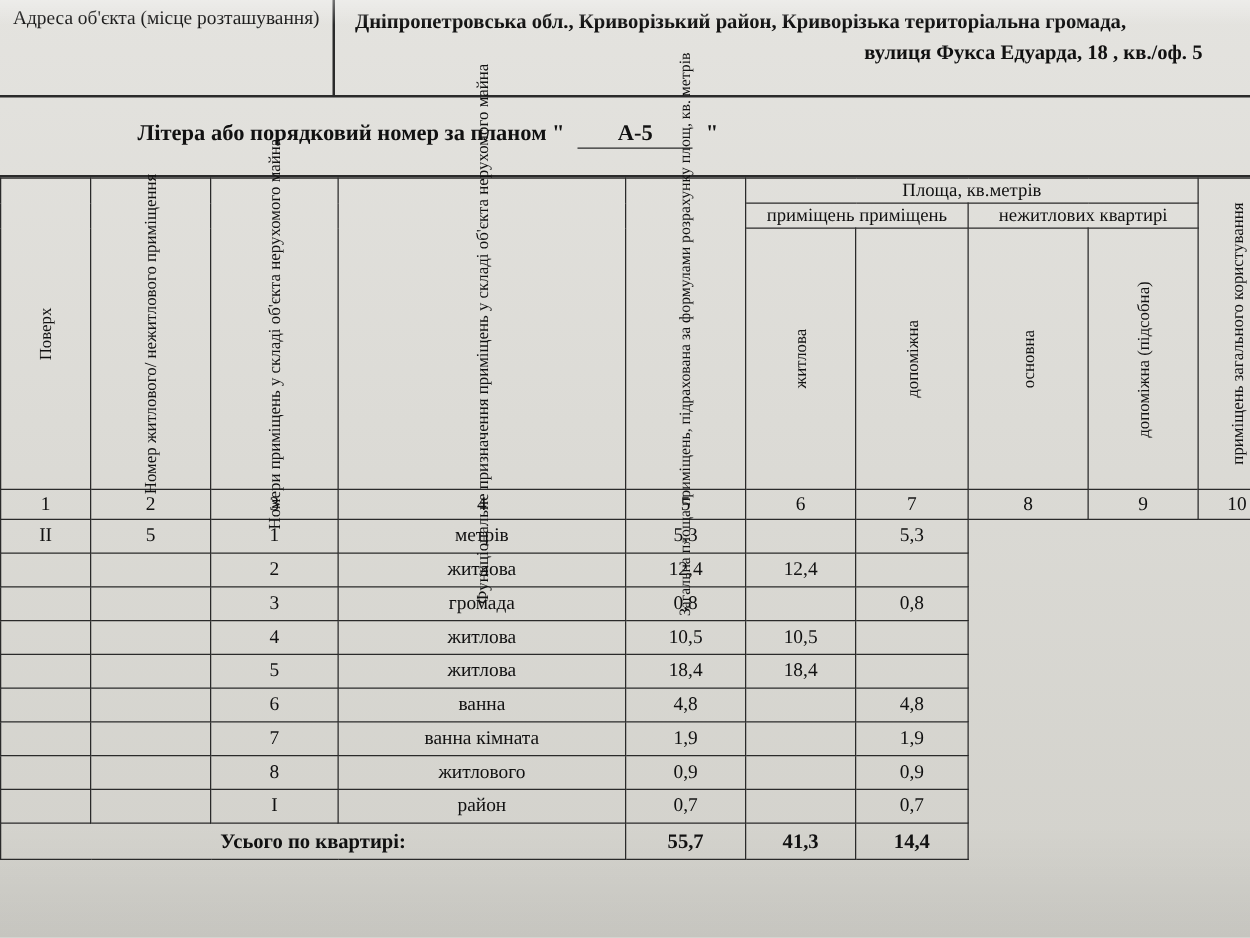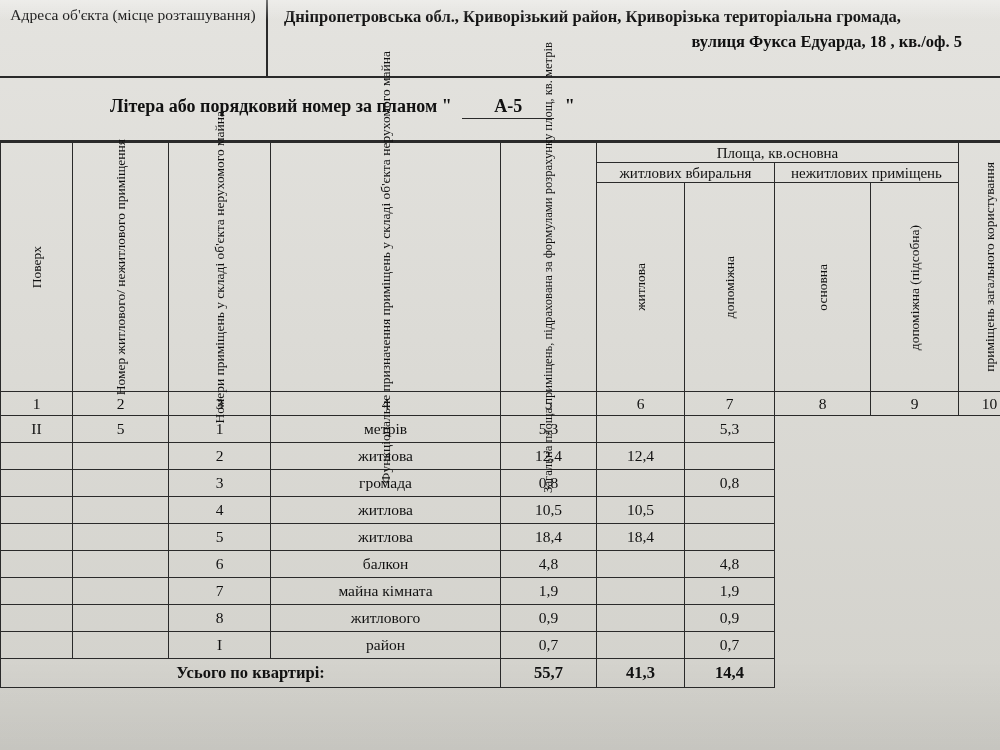--- a/index.html
+++ b/index.html
@@ -221,30 +221,30 @@
         <td rowspan="3">
           <div class="vwrap">
               <div class="vtxt">Функціональне призначення приміщень у складі об'єкта нерухомого майна</div>
             </div>
         </td>
         <td rowspan="3">
           <div class="vwrap">
               <div class="vtxt small">Загальна площа приміщень, підрахована за формулами розрахунку площ, кв. метрів</div>
             </div>
         </td>
-        <td colspan="4" class="hcell">Площа, кв.основна</td>
+        <td colspan="4" class="hcell">Площа, кв.метрів</td>
         <td rowspan="3">
           <div class="vwrap">
               <div class="vtxt">приміщень загального користування</div>
             </div>
         </td>
       </tr>
       <tr>
-        <td colspan="2" class="hcell">житлових вбиральня</td>
-        <td colspan="2" class="hcell">нежитлових приміщень</td>
+        <td colspan="2" class="hcell">приміщень приміщень</td>
+        <td colspan="2" class="hcell">нежитлових квартирі</td>
       </tr>
       <tr>
         <td>
           <div class="vwrap" style="height:196px">
               <div class="vtxt">житлова</div>
             </div>
         </td>
         <td>
           <div class="vwrap" style="height:196px">
               <div class="vtxt">допоміжна</div>
@@ -320,30 +320,30 @@
         <td>5</td>
         <td>житлова</td>
         <td>18,4</td>
         <td>18,4</td>
         <td></td>
       </tr>
       <tr class="datarow">
         <td></td>
         <td></td>
         <td>6</td>
-        <td>балкон</td>
+        <td>ванна</td>
         <td>4,8</td>
         <td></td>
         <td>4,8</td>
       </tr>
       <tr class="datarow">
         <td></td>
         <td></td>
         <td>7</td>
-        <td>майна кімната</td>
+        <td>ванна кімната</td>
         <td>1,9</td>
         <td></td>
         <td>1,9</td>
       </tr>
       <tr class="datarow">
         <td></td>
         <td></td>
         <td>8</td>
         <td>житлового</td>
         <td>0,9</td>

